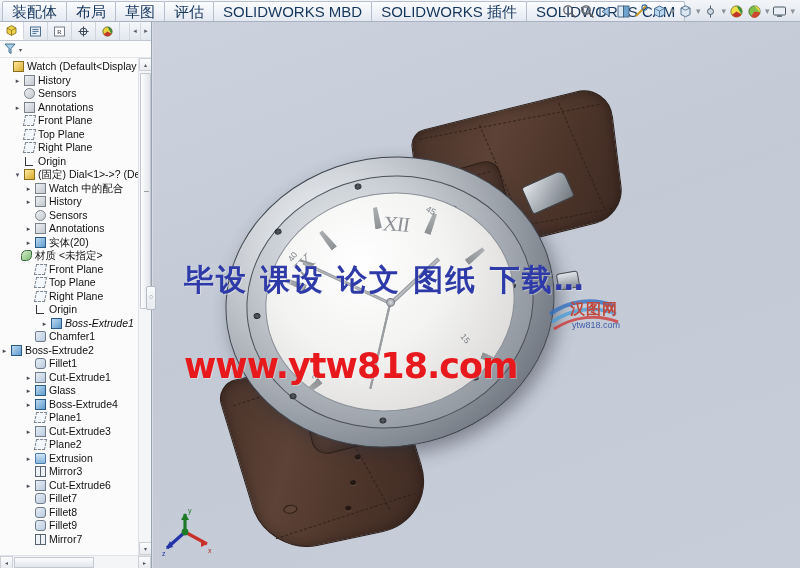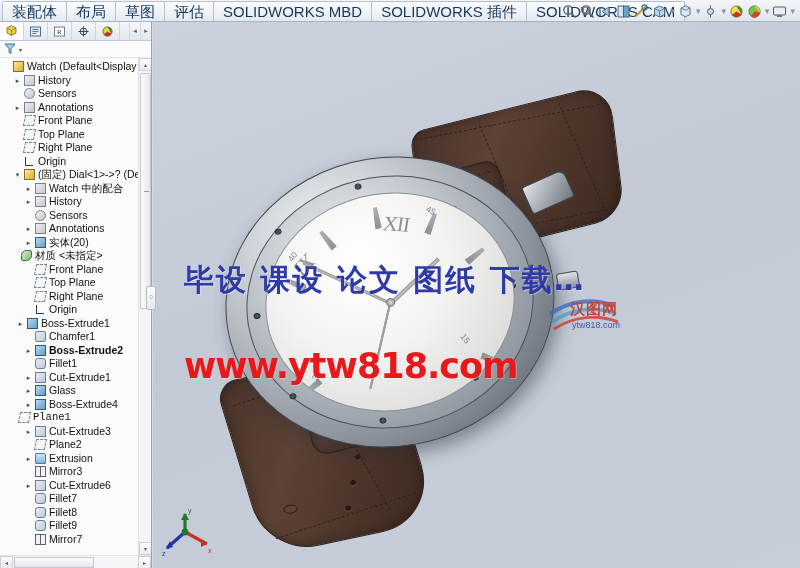--- a/index.html
+++ b/index.html
@@ -543,35 +543,35 @@
             </span>
             <span class="tlabel">Right Plane</span>
           </div>
           <div class="tnode" style="padding-left: 24px;">
             <span class="twist none">▸</span>
             <span class="ticon">
               <span class="ic ic-origin"></span>
             </span>
             <span class="tlabel">Origin</span>
           </div>
-          <div class="tnode" style="padding-left: 16px;">
+          <div class="tnode" style="padding-left: 40px; font-style: italic;">
             <span class="twist">▸</span>
             <span class="ticon">
               <span class="ic ic-blue"></span>
             </span>
             <span class="tlabel">Boss-Extrude1</span>
           </div>
           <div class="tnode" style="padding-left: 24px;">
             <span class="twist none">▸</span>
             <span class="ticon">
               <span class="ic ic-box" style="border-radius:2px"></span>
             </span>
             <span class="tlabel">Chamfer1</span>
           </div>
-          <div class="tnode" style="padding-left: 24px; font-weight: bold;">
+          <div class="tnode" style="">
             <span class="twist">▸</span>
             <span class="ticon">
               <span class="ic ic-blue"></span>
             </span>
             <span class="tlabel">Boss-Extrude2</span>
           </div>
           <div class="tnode" style="padding-left: 24px;">
             <span class="twist none">▸</span>
             <span class="ticon">
               <span class="ic ic-box" style="border-radius:3px"></span>
@@ -592,21 +592,21 @@
             </span>
             <span class="tlabel">Glass</span>
           </div>
           <div class="tnode" style="padding-left: 24px;">
             <span class="twist">▸</span>
             <span class="ticon">
               <span class="ic ic-blue"></span>
             </span>
             <span class="tlabel">Boss-Extrude4</span>
           </div>
-          <div class="tnode" style="padding-left: 8px; font-family: Liberation Mono, monospace;">
+          <div class="tnode" style="padding-left: 24px;">
             <span class="twist none">▸</span>
             <span class="ticon">
               <span class="ic ic-plane"></span>
             </span>
             <span class="tlabel">Plane1</span>
           </div>
           <div class="tnode" style="padding-left: 24px;">
             <span class="twist">▸</span>
             <span class="ticon">
               <span class="ic ic-box"></span>

